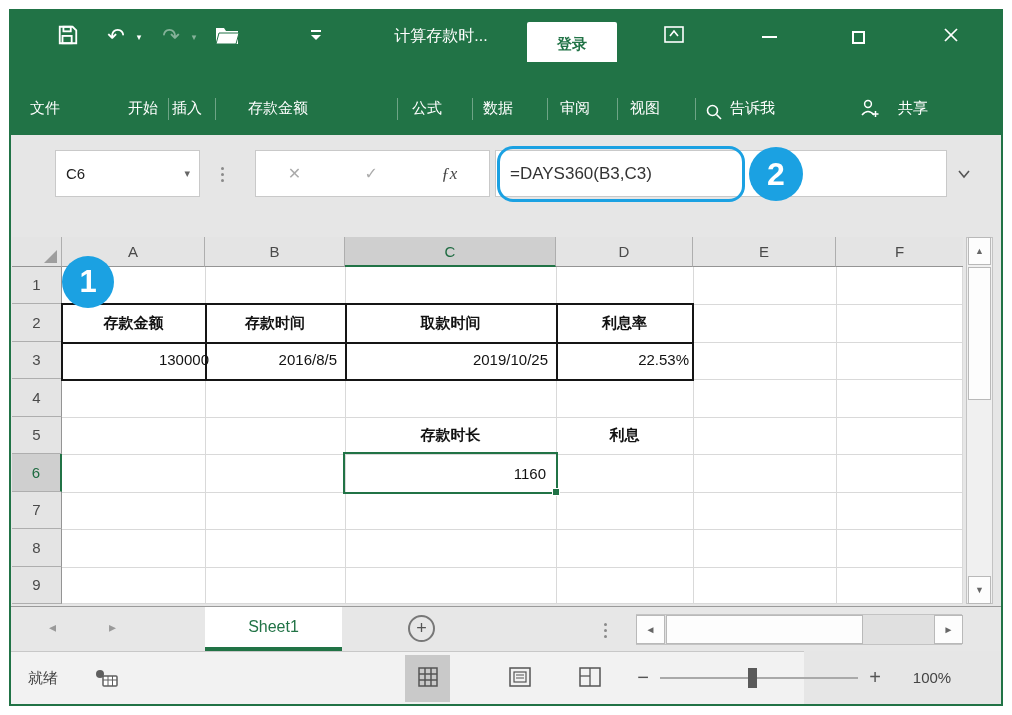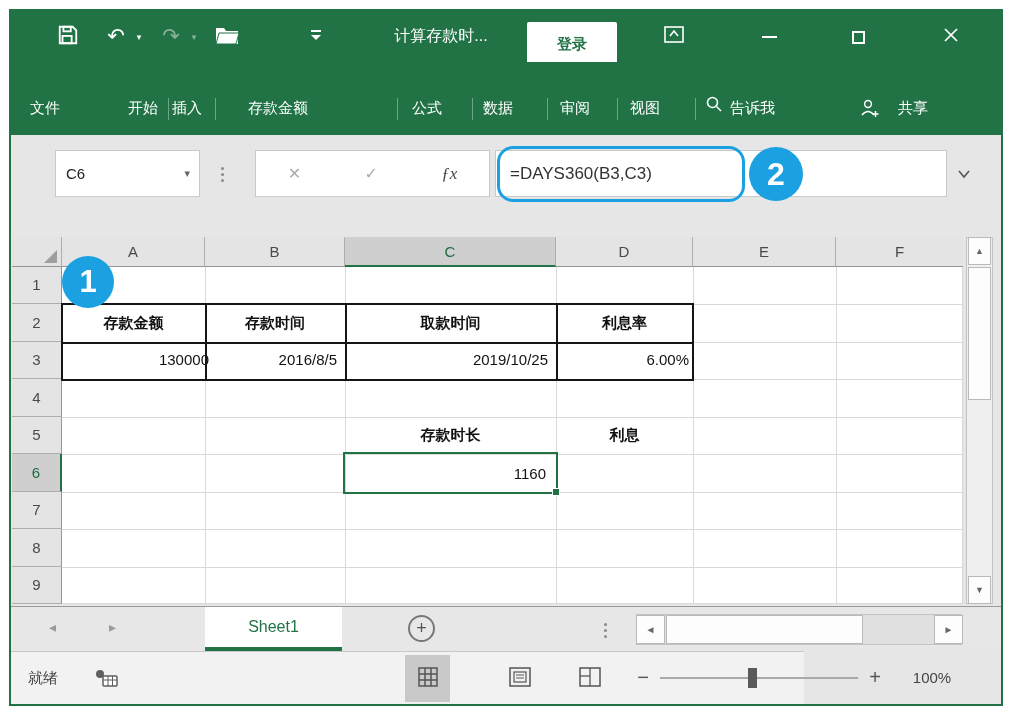--- a/index.html
+++ b/index.html
@@ -127,21 +127,21 @@
     <span class="rtab" style="left:472px;">数据</span>
     <span class="rtab" style="left:549px;">审阅</span>
     <span class="rtab" style="left:619px;">视图</span>
     <span class="rsep" style="left:157px;"></span>
     <span class="rsep" style="left:204px;"></span>
     <span class="rsep" style="left:386px;"></span>
     <span class="rsep" style="left:461px;"></span>
     <span class="rsep" style="left:536px;"></span>
     <span class="rsep" style="left:606px;"></span>
     <span class="rsep" style="left:684px;"></span>
-    <div class="rtab" style="left:694px;display:flex;align-items:flex-start;gap:7px;">
+    <div class="rtab" style="left:694px;display:flex;align-items:flex-end;gap:7px;">
       <span style="display:flex;">
             <svg width="18" height="18" viewBox="0 0 18 18">
               <circle cx="7.5" cy="7.5" r="5" fill="none" stroke="#fff" stroke-width="1.6"></circle>
               <line x1="11.5" y1="11.5" x2="16" y2="16" stroke="#fff" stroke-width="1.6"></line>
             </svg>
           </span>
       <span>告诉我</span>
     </div>
     <div class="rtab" style="left:849px;display:flex;align-items:center;gap:18px;">
       <span style="display:flex;">
@@ -232,21 +232,21 @@
       <span class="bth"></span>
     </div>
 
     <div class="cell chead" style="left:51px;top:83px;width:143px;line-height:36px;">存款金额</div>
     <div class="cell chead" style="left:194px;top:83px;width:140px;line-height:36px;">存款时间</div>
     <div class="cell chead" style="left:334px;top:83px;width:211px;line-height:36px;">取款时间</div>
     <div class="cell chead" style="left:545px;top:83px;width:137px;line-height:36px;">利息率</div>
     <div class="cell cval" style="left:51px;top:120px;width:141px;line-height:36px;margin-left:12px;">130000</div>
     <div class="cell cval" style="left:194px;top:120px;width:138px;line-height:36px;">2016/8/5</div>
     <div class="cell cval" style="left:334px;top:120px;width:209px;line-height:36px;">2019/10/25</div>
-    <div class="cell cval" style="left:545px;top:120px;width:136px;line-height:36px;padding-right:3px;">6.00%</div>
+    <div class="cell cval" style="left:545px;top:120px;width:136px;line-height:36px;padding-right:3px;">22.53%</div>
     <div class="cell chead" style="left:334px;top:195px;width:211px;line-height:36px;">存款时长</div>
     <div class="cell chead" style="left:545px;top:195px;width:137px;line-height:36px;">利息</div>
     <div class="cell cval" style="left:334px;top:233px;width:207px;line-height:37px;">1160</div>
 
     <div class="selbox">
       <span class="handle"></span>
     </div>
 
     <div class="vsb">
       <div class="sbbox" style="top:-1px;height:28px;">

